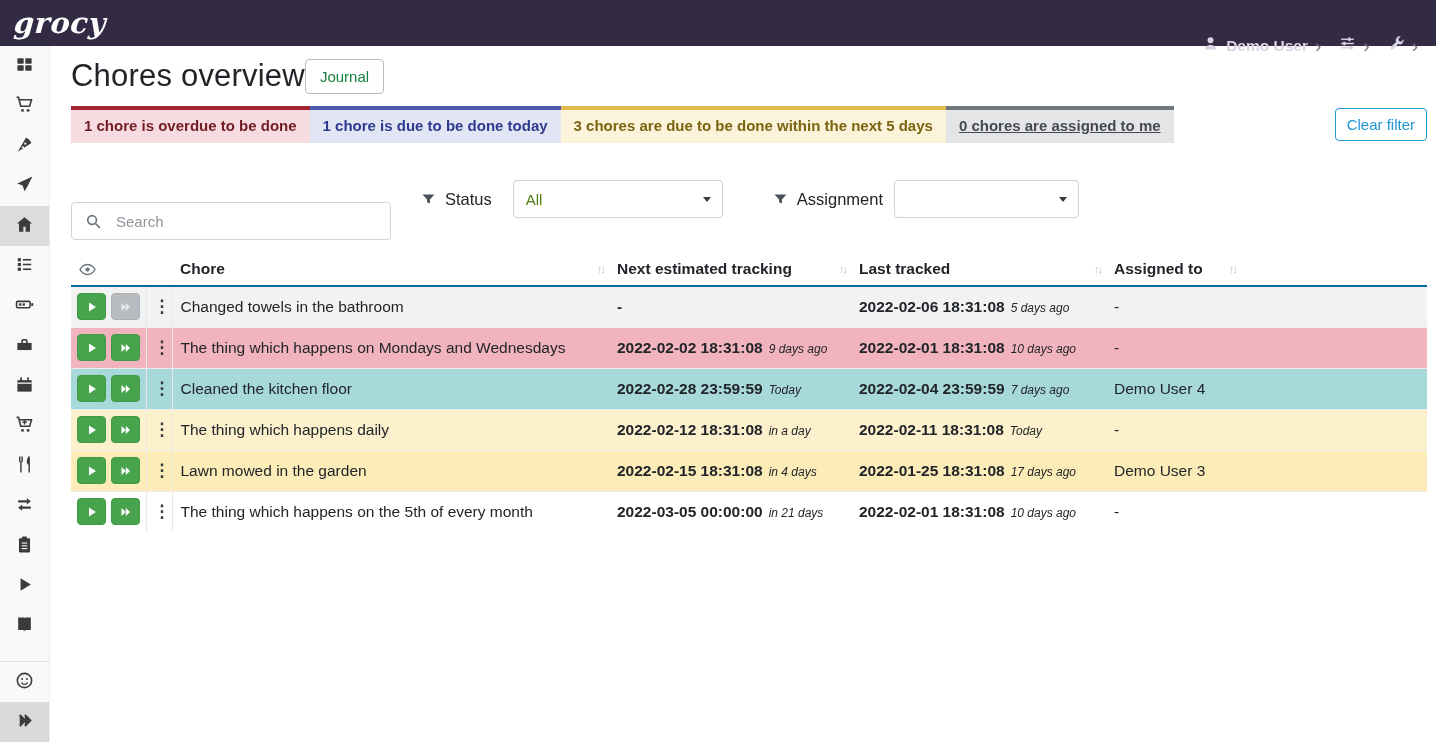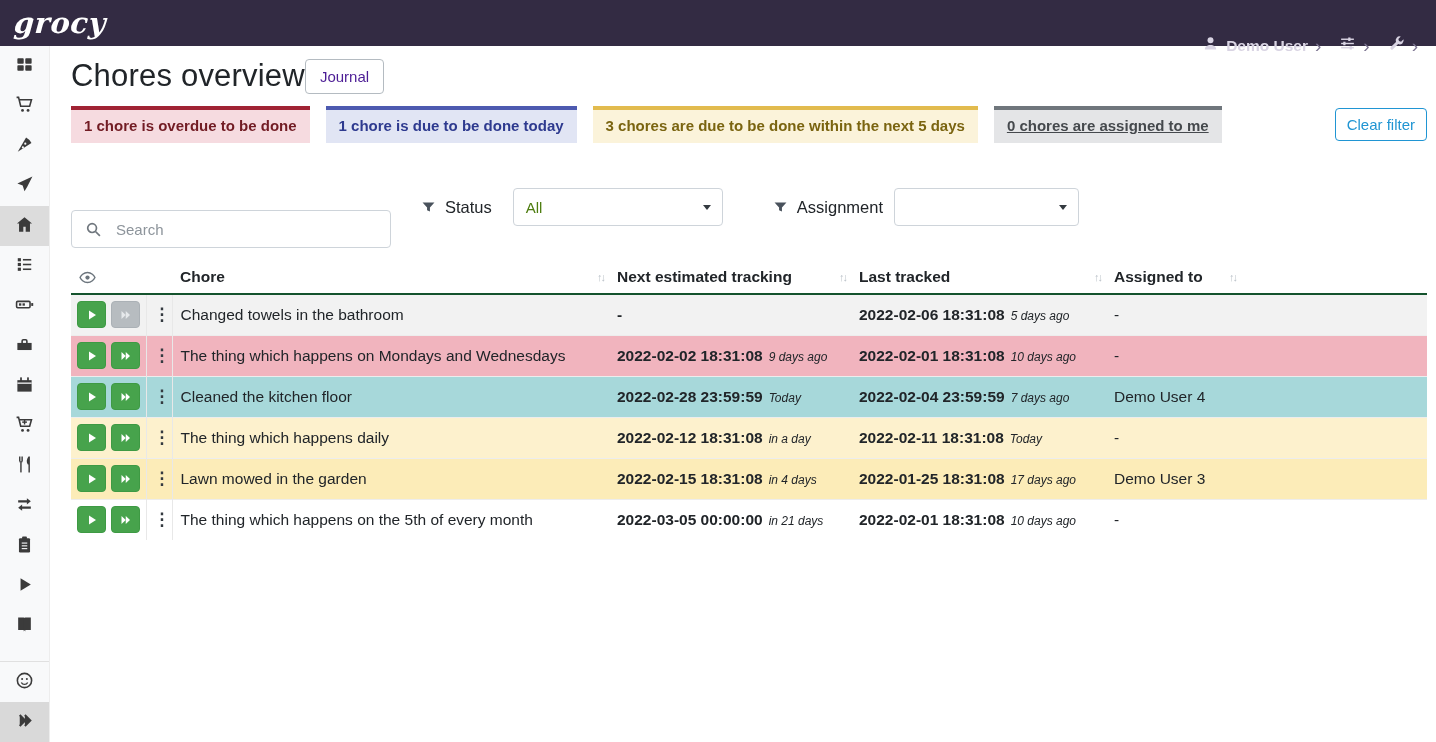--- a/index.html
+++ b/index.html
@@ -29,23 +29,23 @@
   }
   .side-item { height:40px; display:flex; align-items:center; justify-content:center; color:#3b3b3b; cursor:pointer; }
   .side-item svg { width:19px; height:19px; fill:currentColor; }
   .side-item.active { background:#dcdcdc; }
   .side-bottom { margin-top:auto; border-top:1px solid #e0e0e0; }
   .side-item.expand { background:#d9d9d9; }
   
   .main { position:absolute; top:46px; left:50px; right:0; bottom:0; padding:10px 9px 0 21px; overflow:hidden; }
   .title-row { display:flex; align-items:center; margin:2px 0 12px; }
   .page-title { font-size:31px; font-weight:500; letter-spacing:.2px; }
-  .btn-journal { background:#fff; border:1px solid #b4bbc1; border-radius:4px; padding:8px 14px; font-size:15px; color:#4c1d95; cursor:pointer; font-family:inherit; }
-  
-  .banner-row { display:flex; align-items:center; gap:16px; margin-bottom:23px; }
+  .btn-journal { background:#fff; border:1px solid #b4bbc1; border-radius:4px; padding:8px 14px; font-size:15px; color:#15803d; cursor:pointer; font-family:inherit; }
+  
+  .banner-row { display:flex; align-items:center; margin-bottom:15px; }
   .banner { border-top:4px solid; padding:7px 13px 9px; font-weight:700; font-size:15px; white-space:nowrap; cursor:pointer; }
   .btn-clear { margin-left:auto; background:#fff; border:1px solid #2095d3; color:#2095d3; border-radius:4px; padding:7px 11px; font-size:15px; cursor:pointer; font-family:inherit; }
   
   .filter-row { display:flex; align-items:center; margin-bottom:13px; }
   .search-group { display:flex; align-items:center; width:320px; height:38px; border:1px solid #ced4da; border-radius:4px; background:#fff;margin-top:44px; }
   .search-icell { width:42px; display:flex; align-items:center; justify-content:center; color:#6f767d; }
   .search-icell svg { width:17px; height:17px; }
   .search-input { flex:1; border:none; outline:none; background:transparent; font-size:15px; color:#495057; padding-right:10px; font-family:inherit; }
   .search-input::placeholder { color:#8d949b; }
   .flabel { display:flex; align-items:center; font-size:16.5px; color:#212529; }
@@ -54,21 +54,21 @@
          display:flex; align-items:center; padding:0 26px 0 12px; font-size:15px; color:#4d7c0f; cursor:pointer; }
   .sel::after { content:""; position:absolute; right:11px; top:16px;
                 border-left:4.5px solid transparent; border-right:4.5px solid transparent; border-top:5.5px solid #343a40; }
   .ml-status { margin-left:30px; }
   .sel-status { width:210px; margin-left:21px; }
   .ml-assign { margin-left:50px; }
   .sel-assign { width:185px; margin-left:11px; }
   
   table { width:100%; border-collapse:collapse; table-layout:fixed; }
   th { text-align:left; font-size:15.5px; font-weight:700; color:#212529; padding:6px 8px; height:33px;
-       border-bottom:2px solid #14532d; position:relative; white-space:nowrap; cursor:pointer;margin-left:20px; }
+       border-bottom:2px solid #0369a1; position:relative; white-space:nowrap; cursor:pointer;margin-left:20px; }
   .sort { position:absolute; right:5px; top:10px; font-size:11px; color:#bcc2c9; letter-spacing:-2px; font-weight:400; }
   td { padding:6px 8px; font-size:15.5px; height:41px; vertical-align:middle; white-space:nowrap; overflow:hidden; }
   tbody tr + tr td { border-top:1px solid rgba(0,0,0,.07); }
   .th-eye svg { width:17px; height:17px; color:#6c757d; vertical-align:middle; }
   .td-controls { padding-left:6px; }
   .td-menu, .th-menu { text-align:center; padding:6px 2px; }
   .td-menu { border-left:1px solid rgba(0,0,0,.09); border-right:1px solid rgba(0,0,0,.09); }
   .btn-play, .btn-skip {
     width:29px; height:27px; border-radius:4px; border:1px solid #3e9a44; background:#47a34c;
     display:inline-flex; align-items:center; justify-content:center; padding:0; cursor:pointer; vertical-align:middle;

